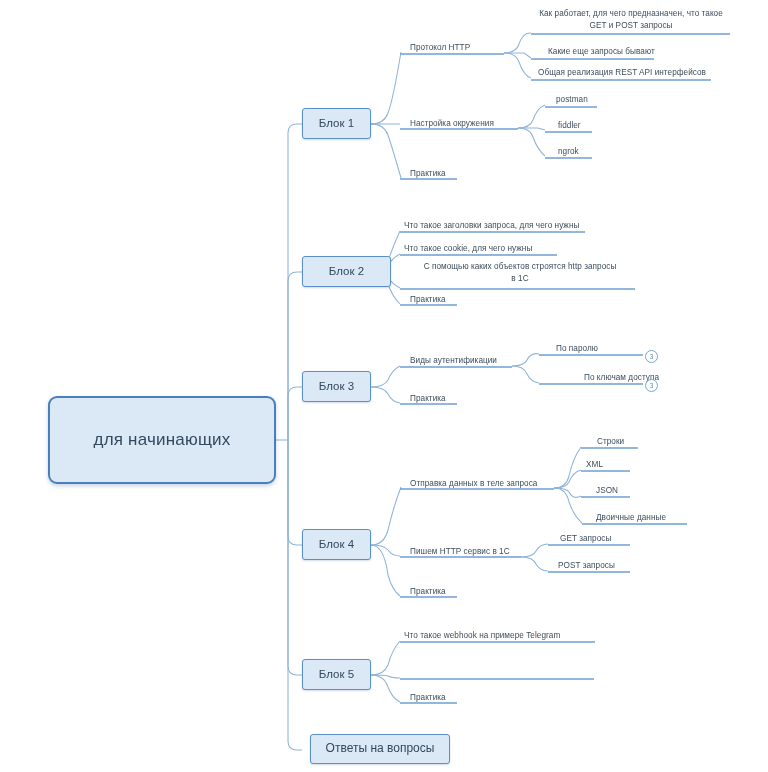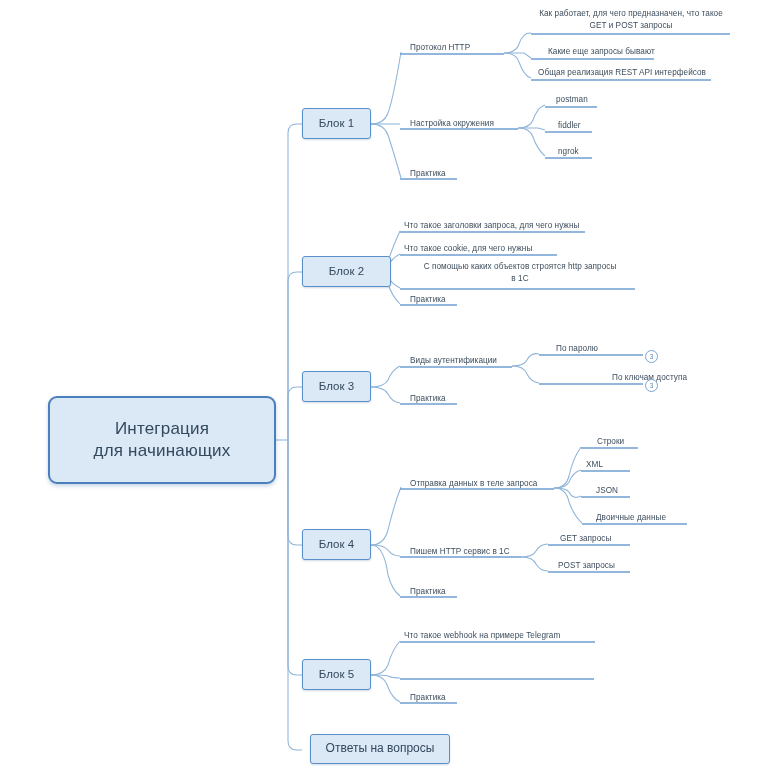--- a/index.html
+++ b/index.html
@@ -152,21 +152,20 @@
       <line x1="548" y1="572" x2="630" y2="572"></line>
 
       <line x1="400" y1="642" x2="595" y2="642"></line>
       <line x1="400" y1="679" x2="594" y2="679"></line>
       <line x1="400" y1="703" x2="457" y2="703"></line>
     </g>
   </svg>
 
   <div class="node root" style="left:48px;top:396px;width:228px;height:88px;">
     <div>
-      <div>Интеграция</div>
       <div>для начинающих</div>
     </div>
   </div>
 
   <div class="node block" style="left:302px;top:108px;width:69px;height:31px;">Блок 1</div>
   <div class="node block" style="left:302px;top:256px;width:89px;height:31px;">Блок 2</div>
   <div class="node block" style="left:302px;top:371px;width:69px;height:31px;">Блок 3</div>
   <div class="node block" style="left:302px;top:529px;width:69px;height:31px;">Блок 4</div>
   <div class="node block" style="left:302px;top:659px;width:69px;height:31px;">Блок 5</div>
   <div class="node tail" style="left:302px;top:734px;width:140px;height:30px;">Ответы на вопросы</div>
@@ -190,21 +189,21 @@
   <div class="leaf wrap" style="left:404px;top:261px;width:232px;">
     <span>С помощью каких объектов строятся http запросы</span><br>
     <span>в 1С</span>
   </div>
   <div class="leaf" style="left:410px;top:294px;">Практика</div>
 
   <div class="leaf" style="left:410px;top:355px;">Виды аутентификации</div>
   <div class="leaf" style="left:410px;top:393px;">Практика</div>
   <div class="leaf" style="left:556px;top:343px;">По паролю</div>
   <div class="badge" style="left:645px;top:350px;">3</div>
-  <div class="leaf" style="left:576px;top:372px;padding-left:36px;">По ключам доступа</div>
+  <div class="leaf" style="left:548px;top:372px;padding-left:36px;">По ключам доступа</div>
   <div class="badge" style="left:645px;top:379px;">3</div>
 
   <div class="leaf" style="left:410px;top:478px;">Отправка данных в теле запроса</div>
   <div class="leaf" style="left:597px;top:436px;">Строки</div>
   <div class="leaf" style="left:586px;top:459px;">XML</div>
   <div class="leaf" style="left:596px;top:485px;">JSON</div>
   <div class="leaf" style="left:596px;top:512px;">Двоичные данные</div>
   <div class="leaf" style="left:410px;top:546px;">Пишем HTTP сервис в 1С</div>
   <div class="leaf" style="left:560px;top:533px;">GET запросы</div>
   <div class="leaf" style="left:558px;top:560px;">POST запросы</div>

